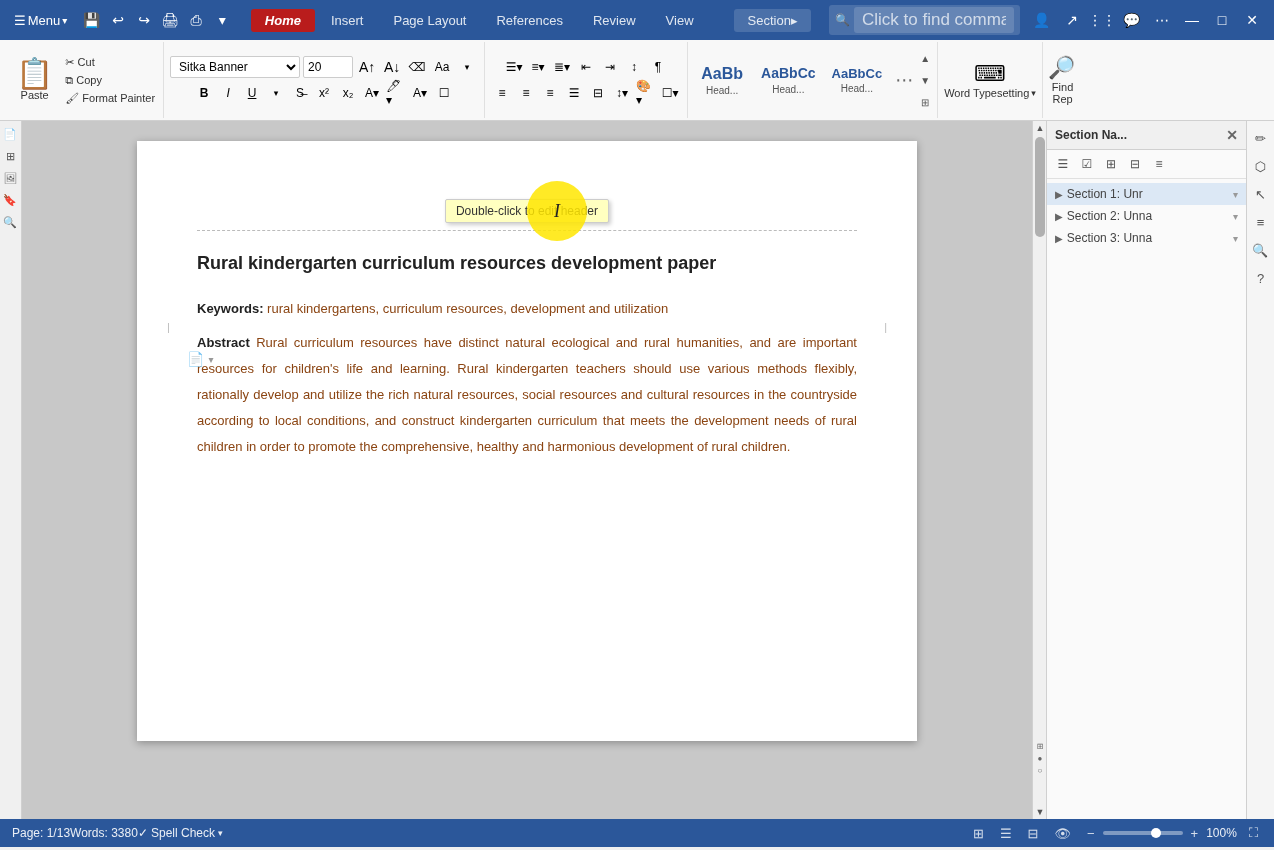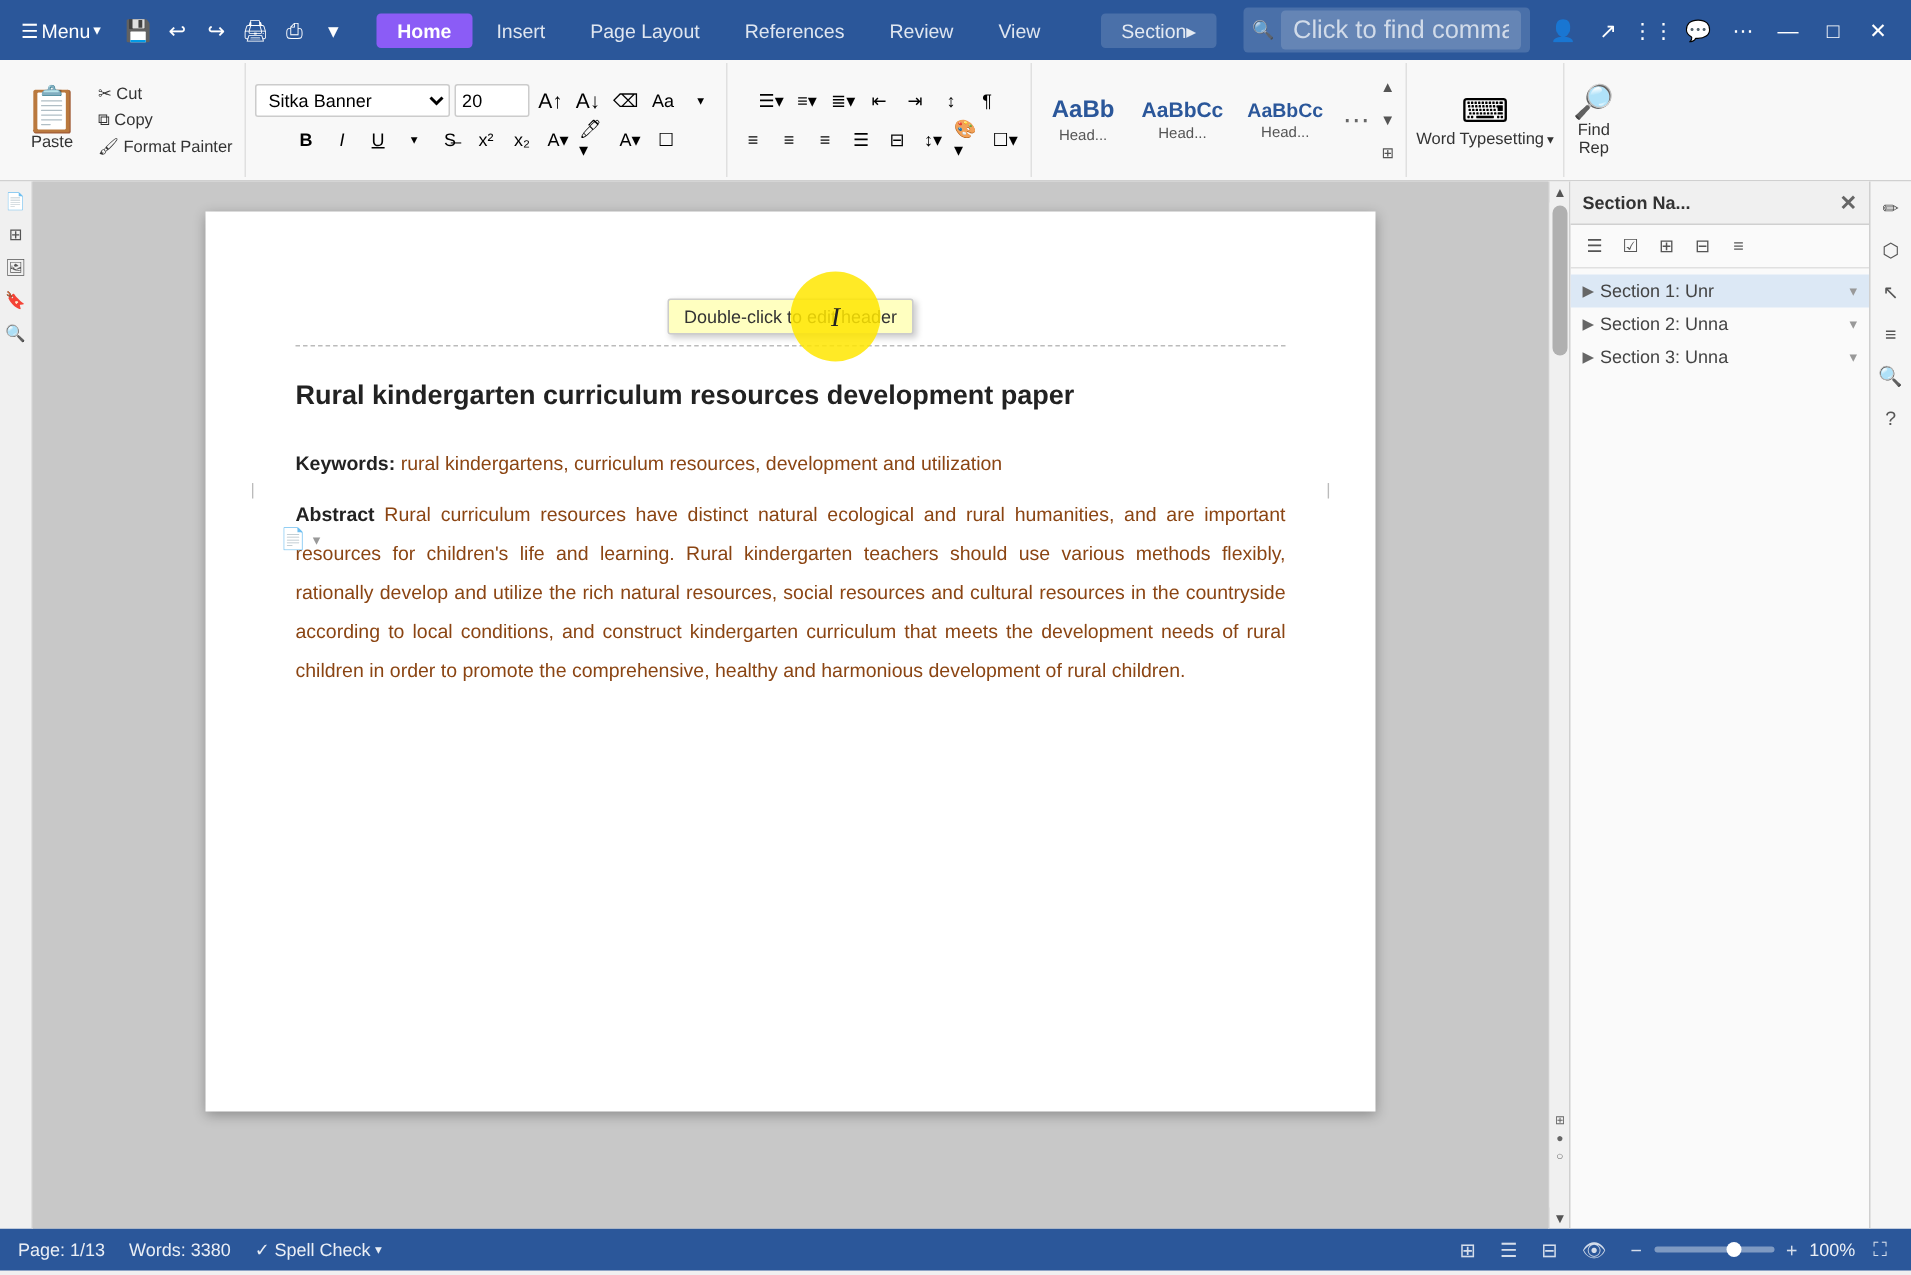--- a/index.html
+++ b/index.html
@@ -221,21 +221,20 @@
 
     
     .status-bar {
       height: 28px;
       background: #2b579a;
       display: flex;
       align-items: center;
       padding: 0 12px;
       color: rgba(255,255,255,0.9);
       font-size: 12px;
-      gap: 16px;
     }
     .status-right { margin-left: auto; display: flex; align-items: center; gap: 8px; }
     .zoom-slider { width: 80px; height: 4px; background: rgba(255,255,255,0.4); border-radius: 2px; position: relative; cursor: pointer; }
     .zoom-thumb { width: 10px; height: 10px; background: white; border-radius: 50%; position: absolute; top: -3px; left: 60%; }
     .view-btn { color: rgba(255,255,255,0.8); cursor: pointer; font-size: 13px; padding: 2px 4px; border-radius: 2px; }
     .inner-scroll {
       width: 14px;
       background: #f0f0f0;
       display: flex;
       flex-direction: column;
@@ -259,21 +258,21 @@
       <div class="title-icon" title="Save">💾</div>
       <div class="title-icon">↩</div>
       <div class="title-icon">↪</div>
       <div class="title-icon">🖨</div>
       <div class="title-icon">⎙</div>
       <div class="title-icon">▾</div>
     </div>
   </div>
   <div class="title-bar-center">
     <div style="display:flex; gap:2px; align-items:center;">
-      <div class="tab-inactive" style="background:#8b5cf6; color:white; font-weight:600;">Home</div>
+      <div class="tab-inactive" style="background:#b91c1c; color:white; font-weight:600;font-style:italic;">Home</div>
       <div class="tab-inactive">Insert</div>
       <div class="tab-inactive">Page Layout</div>
       <div class="tab-inactive">References</div>
       <div class="tab-inactive">Review</div>
       <div class="tab-inactive">View</div>
       <div class="tab-inactive" style="background: rgba(255,255,255,0.15); margin-left: 24px;">Section▸</div>
     </div>
   </div>
   <div class="title-bar-right">
     <div style="display:flex; align-items:center; background:rgba(255,255,255,0.15); border-radius:3px; padding:2px 6px; gap:4px;">

